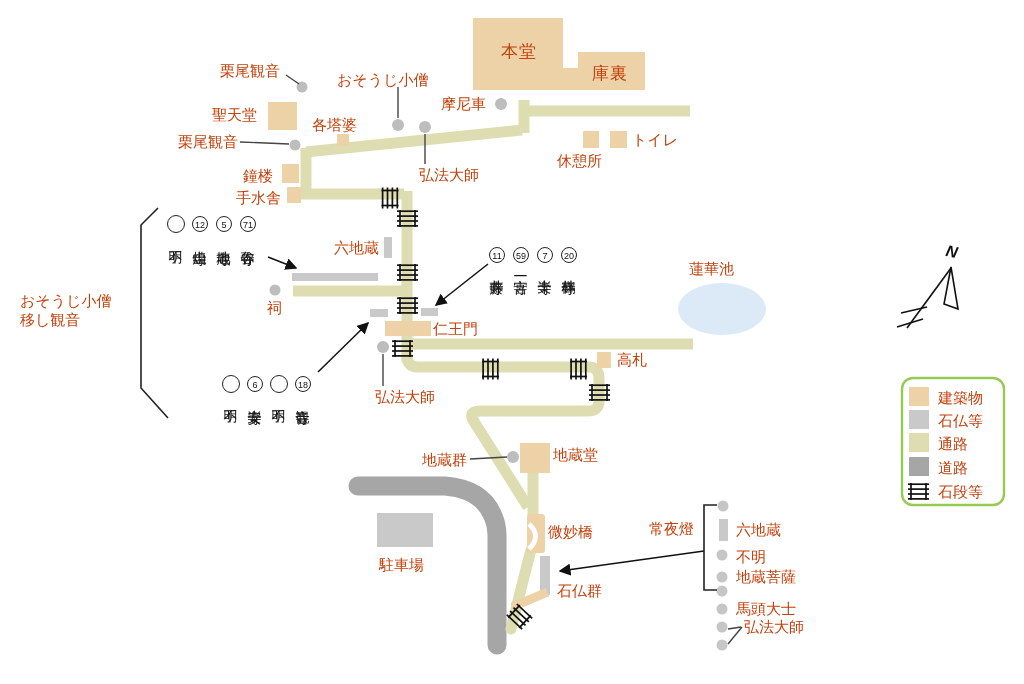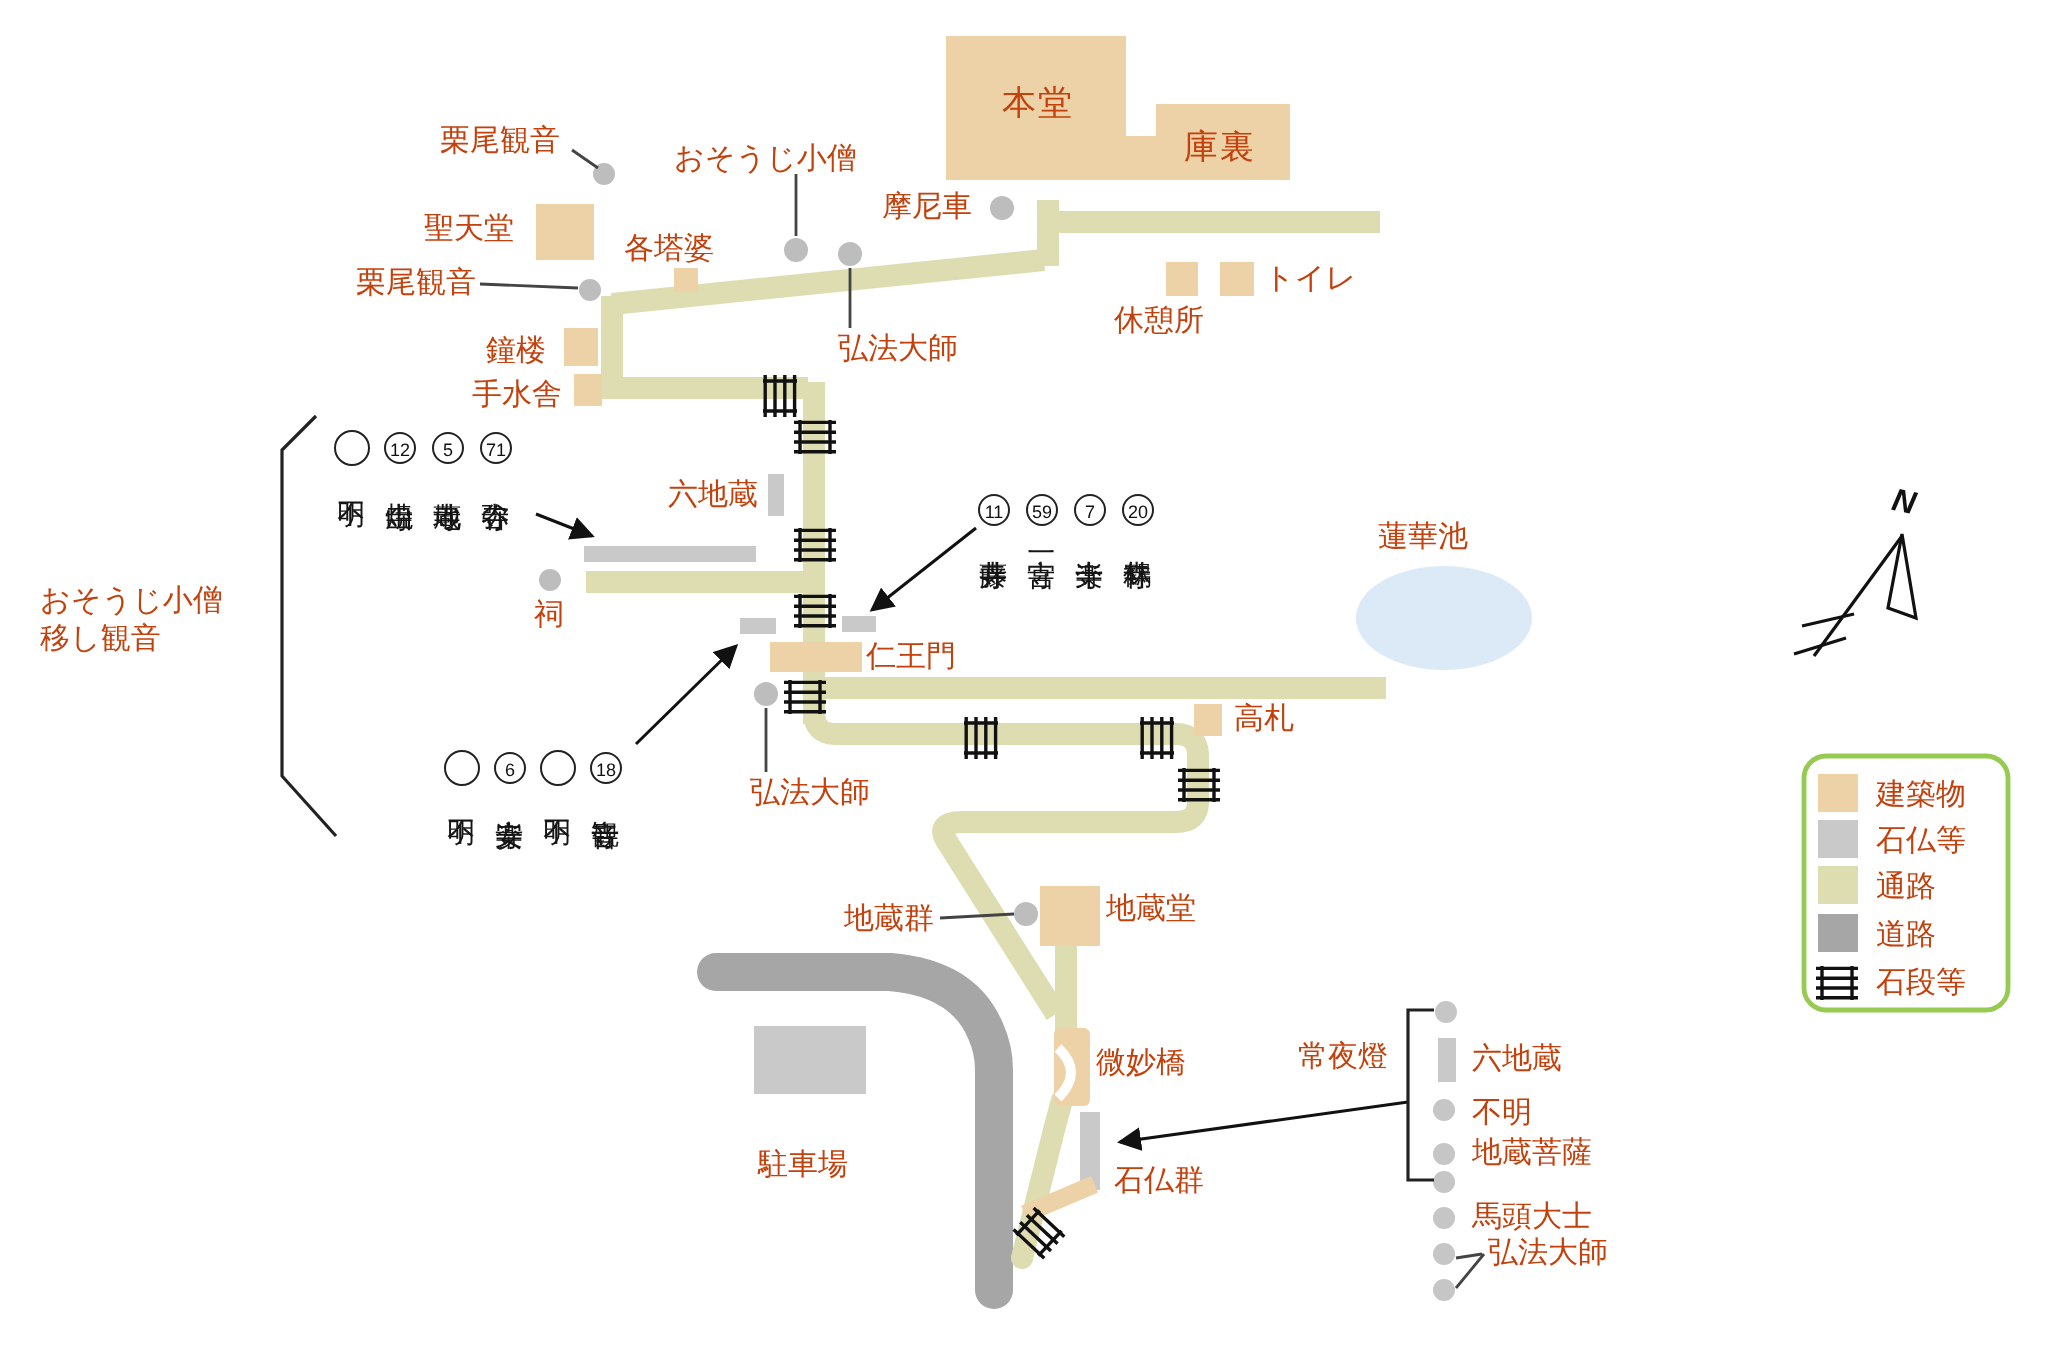--- a/index.html
+++ b/index.html
@@ -170,21 +170,21 @@
   <div class="lbl" style="left:236px;top:189px">手水舎</div>
   <div class="lbl" style="left:419px;top:166px">弘法大師</div>
   <div class="lbl" style="left:334px;top:239px">六地蔵</div>
   <div class="lbl" style="left:267px;top:299px">祠</div>
   <div class="lbl" style="left:689px;top:260px">蓮華池</div>
   <div class="lbl" style="left:433px;top:320px">仁王門</div>
   <div class="lbl" style="left:617px;top:351px">高札</div>
   <div class="lbl" style="left:375px;top:388px">弘法大師</div>
   <div class="lbl" style="left:422px;top:451px">地蔵群</div>
   <div class="lbl" style="left:553px;top:446px">地蔵堂</div>
-  <div class="lbl" style="left:379px;top:574px">駐車場</div>
+  <div class="lbl" style="left:379px;top:556px">駐車場</div>
   <div class="lbl" style="left:548px;top:523px">微妙橋</div>
   <div class="lbl" style="left:649px;top:520px">常夜燈</div>
   <div class="lbl" style="left:557px;top:582px">石仏群</div>
 
   <div class="lbl cap2" style="left:20px;top:292px">おそうじ小僧</div>
   <div class="lbl cap2" style="left:20px;top:311px">移し観音</div>
 
   <div class="circ empty" style="left:167px;top:215px"></div>
   <div class="circ" style="left:192px;top:216px">12</div>
   <div class="circ" style="left:216px;top:216px">5</div>

